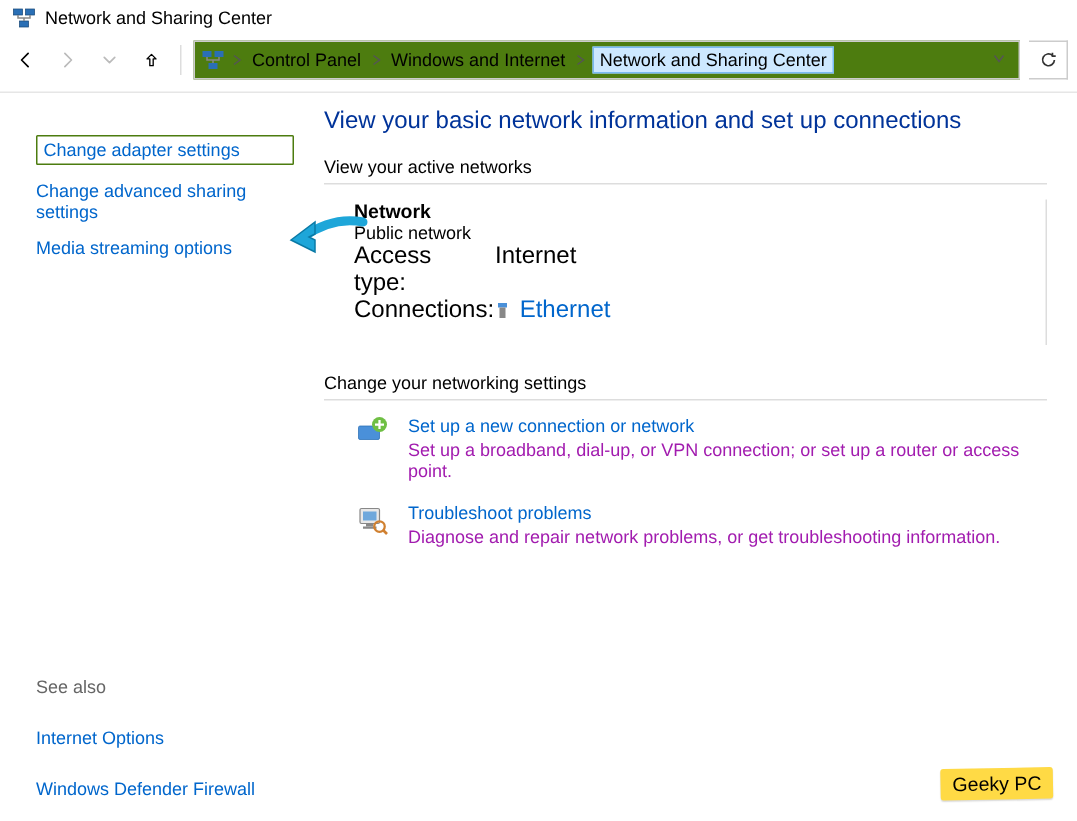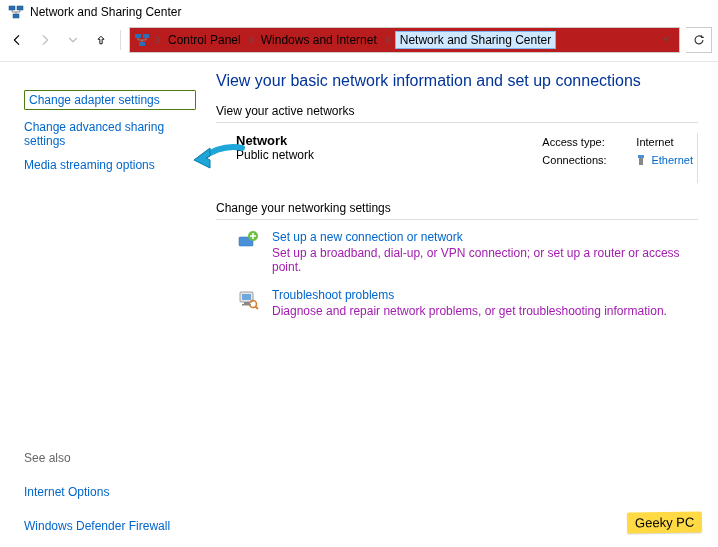--- a/index.html
+++ b/index.html
@@ -41,21 +41,21 @@
   .nav-btn.disabled { color: #bbb; }
   .nav-btn svg { width: 14px; height: 14px; }
   .nav-btn.up svg { width: 12px; height: 12px; }
   .nav-sep { width: 1px; height: 20px; background: #ddd; margin: 0 2px; }
   .address-bar {
     flex: 1;
     display: flex;
     align-items: center;
     height: 26px;
     border: 1px solid #ccc;
-    background: #b91c1c;
+    background: #4d7c0f;
     padding: 0 4px;
     gap: 2px;
     min-width: 0;
   }
   .address-bar .crumb {
     display: flex; align-items: center;
     padding: 0 2px;
     color: #000;
     white-space: nowrap;
   }
@@ -117,24 +117,25 @@
     margin: 0 0 4px 0;
   }
   .hr { height: 1px; background: #ddd; margin: 4px 0 10px 0; }
   .network-pane {
     display: flex;
     justify-content: space-between;
     padding: 0 4px 14px 20px;
     border-right: 1px solid #ddd;
     border-top: none;
     margin-bottom: 18px;
+    flex-direction: column;
   }
   .network-left .net-name { font-weight: 600; font-size: 13px; }
   .network-left .net-type { font-size: 12px; color: #000; }
-  .network-right { font-size: 11px; margin-left: 31px; }
+  .network-right { font-size: 16px; }
   .kv-row { display: flex; gap: 12px; line-height: 18px; }
   .kv-row .k { width: 82px; }
   .eth-icon { display: inline-block; width: 10px; height: 12px; margin-right: 2px; vertical-align: -2px; }
   .eth-icon svg { width: 10px; height: 12px; }
   .settings-list { padding-left: 20px; }
   .settings-item { display: flex; gap: 12px; margin-bottom: 14px; }
   .settings-item .icon { width: 24px; height: 24px; flex-shrink: 0; display:flex; align-items:center; justify-content:center;}
   .settings-item .icon svg { width: 24px; height: 24px; }
   .settings-item .txt .title-link { color: #0066cc; font-size: 12px; }
   .settings-item .txt .desc { font-size: 12px; color: #a21caf; margin-top: 2px; }

